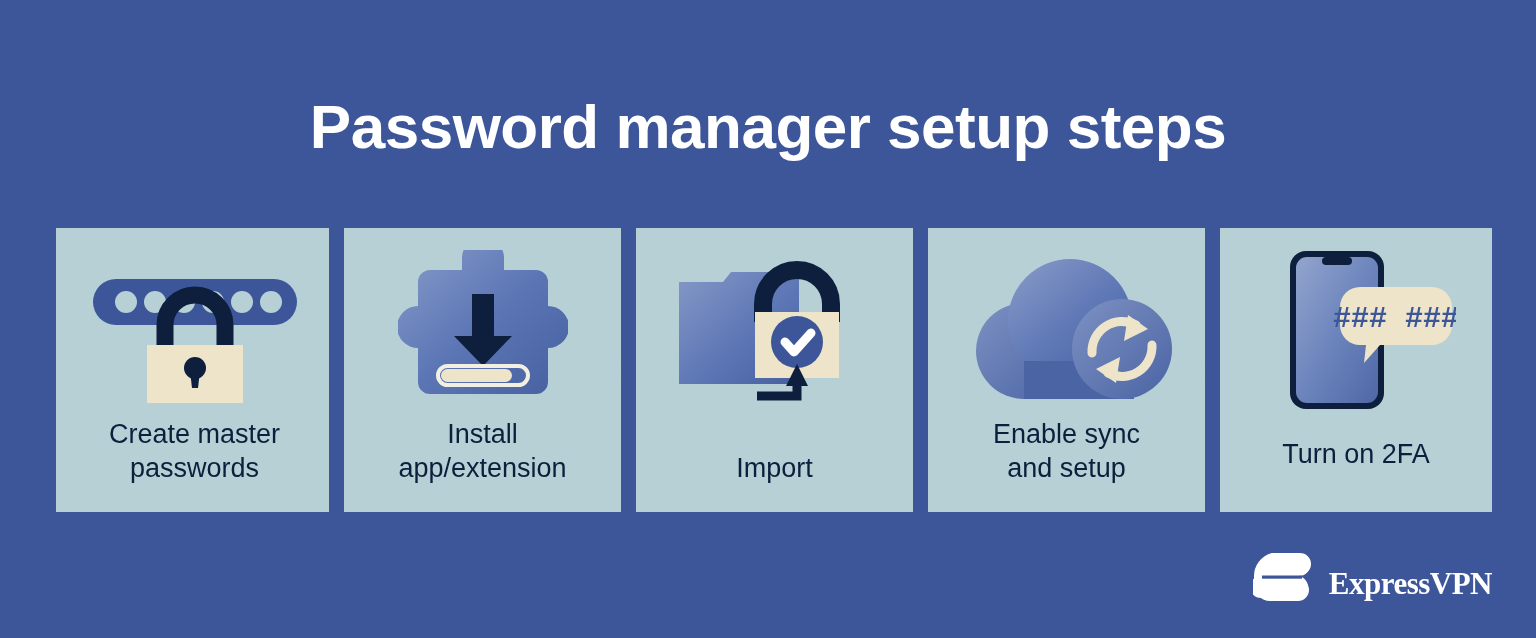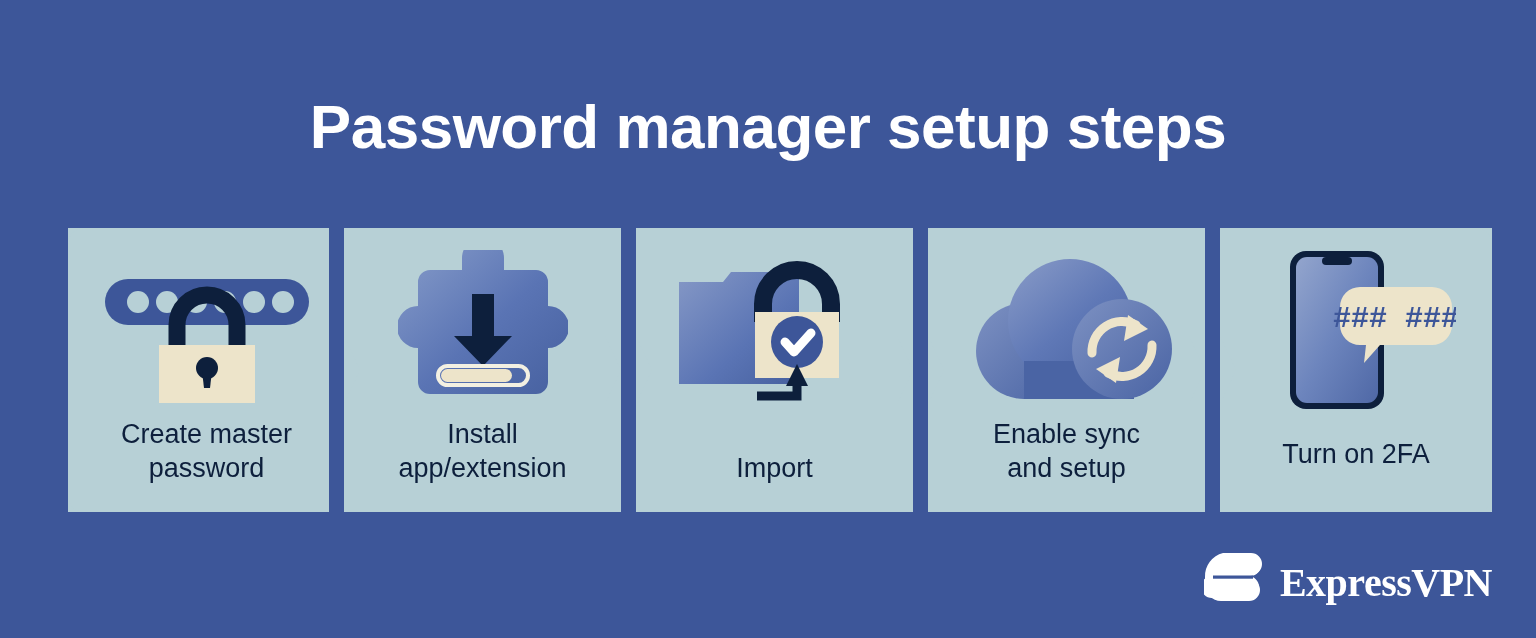--- a/index.html
+++ b/index.html
@@ -97,36 +97,36 @@
     position: absolute;
     right: 44px;
     bottom: 24px;
     display: flex;
     align-items: center;
     gap: 18px;
   }
   #logo-wordmark {
     color: #ffffff;
     font-family: "Liberation Serif", serif;
-    font-size: 40px;
+    font-size: 31px;
     font-weight: bold;
     letter-spacing: -0.5px;
     line-height: 1;
   }
 </style>
 </head>
 <body>
 
 <div id="infographic">
 
   <h1 id="title">Password manager setup steps</h1>
 
   <div id="cards-row">
 
-    <div class="card" style="left:16px; width:277px;text-decoration:underline;">
+    <div class="card" style="left:4px; width:277px;text-decoration:underline;">
       <svg class="card-surface" viewBox="0 0 277 284" preserveAspectRatio="none">
         <path fill="#b7d0d6" d="M16,0 H261 V108 L277,142 L261,176 V284 H16 A16,16 0 0,1 0,268 V16 A16,16 0 0,1 16,0 Z"></path>
       </svg>
 
       <div class="icon-wrap">
         <svg width="220" height="150" viewBox="0 0 220 150">
           <rect x="8" y="26" width="204" height="46" rx="23" fill="#3d5699"></rect>
           <circle cx="41" cy="49" r="11" fill="#b7d0d6"></circle>
           <circle cx="70" cy="49" r="11" fill="#b7d0d6"></circle>
           <circle cx="99" cy="49" r="11" fill="#b7d0d6"></circle>
@@ -135,21 +135,21 @@
           <circle cx="186" cy="49" r="11" fill="#b7d0d6"></circle>
           <path d="M80,100 L80,72 A30,30 0 0,1 140,72 L140,100" fill="none" stroke="#0d1f3c" stroke-width="17" stroke-linecap="round"></path>
           <rect x="62" y="92" width="96" height="58" fill="#ede4ca"></rect>
           <circle cx="110" cy="115" r="11" fill="#0d1f3c"></circle>
           <path d="M105,118 L115,118 L113,135 L107,135 Z" fill="#0d1f3c"></path>
         </svg>
       </div>
 
       <div class="card-label">
         <div>Create master</div>
-        <div>password</div>
+        <div>passwords</div>
       </div>
     </div>
 
     <div class="connector" style="left:277px;">
       <svg width="34" height="284" viewBox="0 0 34 284">
         <path fill="#3d5699" d="M0,0 H34 V284 H0 V0 Z"></path>
         <path fill="#b7d0d6" d="M0,108 L16,142 L0,176 V108 Z" opacity="0"></path>
       </svg>
     </div>
 

